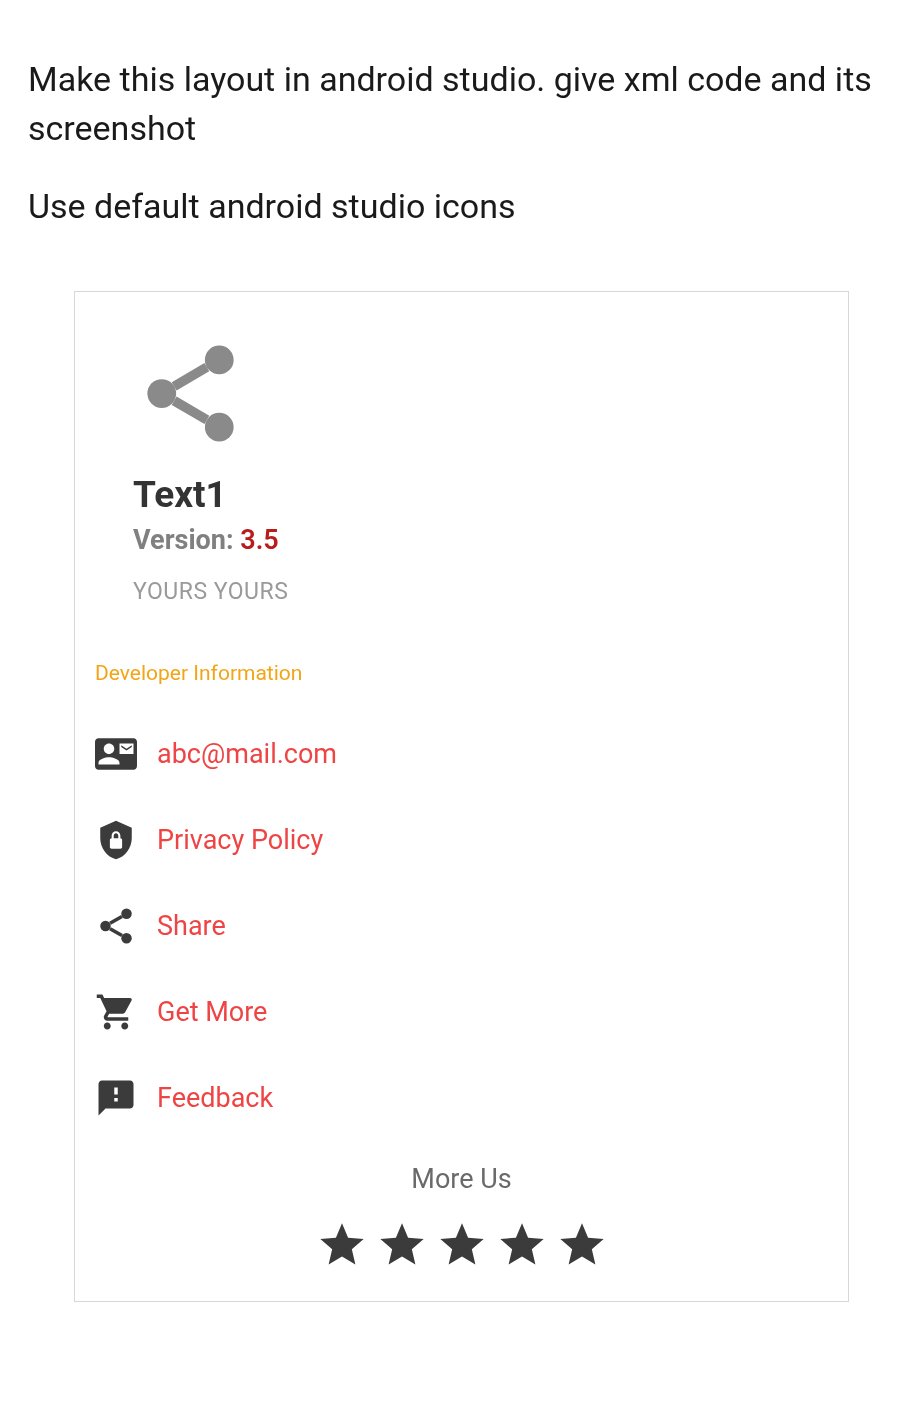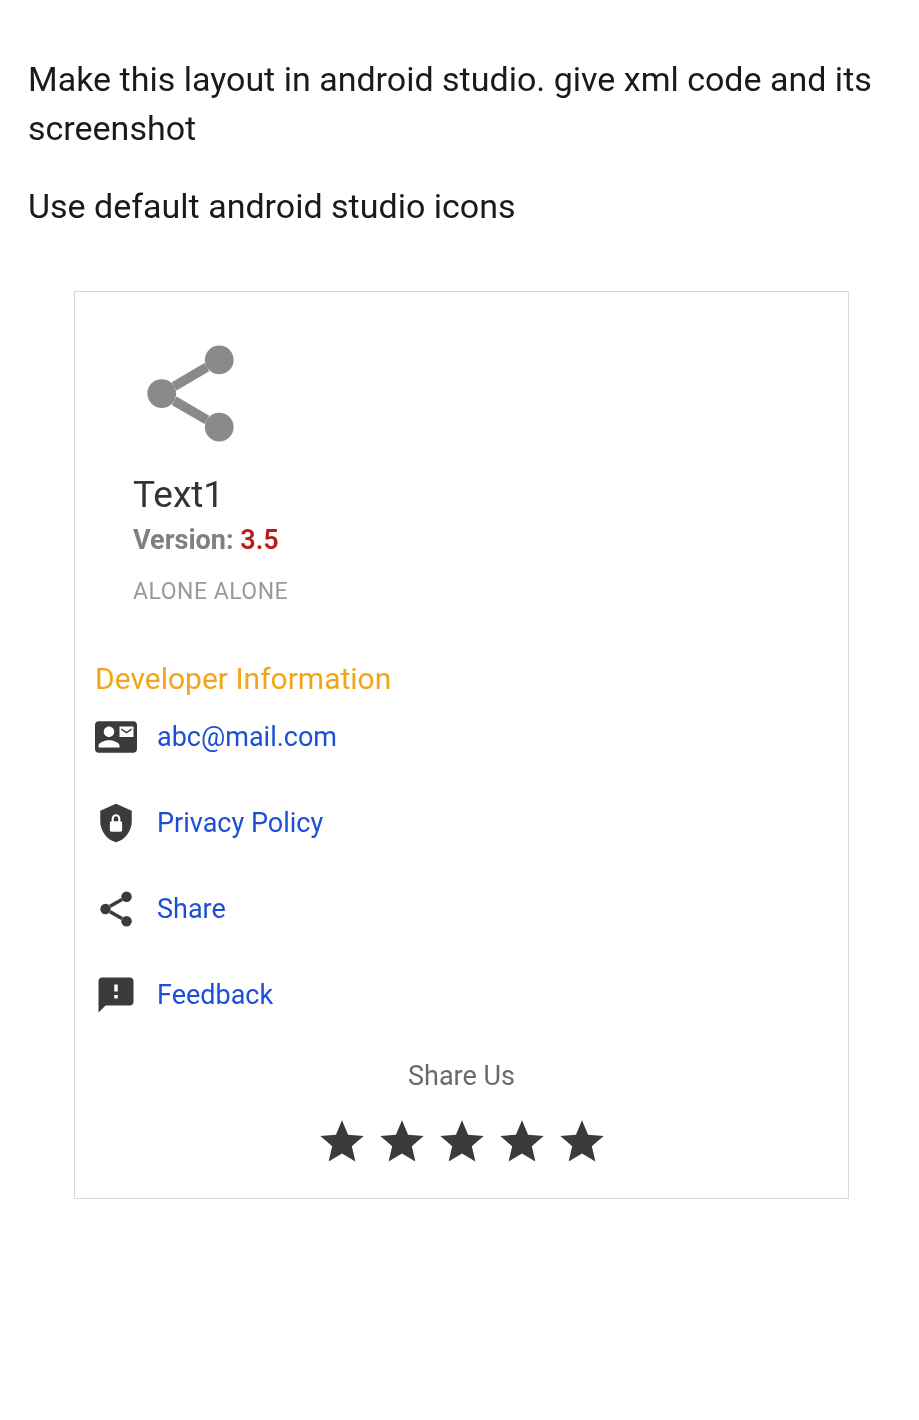--- a/index.html
+++ b/index.html
@@ -33,41 +33,41 @@
     padding: 44px 20px 30px 20px;
   }
   .hero-icon {
     margin-left: 38px;
     margin-bottom: 22px;
   }
   .app-title {
     margin-left: 38px;
     font-size: 37px;
     color: #333;
-    font-weight: 400;
+    font-weight: 700;
     margin-bottom: 8px;
   }
   .version-line {
     margin-left: 38px;
     font-size: 27px;
     margin-bottom: 22px;
   }
   .version-label { color: #808080; font-weight: bold; }
   .version-value { color: #b91c1c; font-weight: 600; }
   .tagline {
     margin-left: 38px;
     font-size: 23px;
     color: #9a9a9a;
     letter-spacing: 0.5px;
     margin-bottom: 56px;
   }
   .section-heading {
-    font-size: 30px;
+    font-size: 21px;
     color: #f2a516;
-    margin-bottom: 20px;
+    margin-bottom: 48px;
   }
   .menu {
     display: flex;
     flex-direction: column;
     gap: 44px;
     margin-bottom: 44px;
   }
   .menu-item {
     display: flex;
     align-items: center;
@@ -76,21 +76,21 @@
   .menu-icon {
     width: 42px;
     height: 42px;
     flex-shrink: 0;
     display: flex;
     align-items: center;
     justify-content: center;
   }
   .menu-label {
     font-size: 27px;
-    color: #1d4ed8;
+    color: #ef4444;
   }
   .rate-block {
     text-align: center;
   }
   .rate-title {
     font-size: 27px;
     color: #6a6a6a;
     margin-bottom: 24px;
   }
   .stars {
@@ -119,21 +119,21 @@
         <path d="M15.41 6.51l-6.82 3.98" stroke="#8a8a8a" stroke-width="2" fill="none"></path>
       </svg>
     </div>
 
     <div class="app-title">Text1</div>
 
     <div class="version-line">
       <span class="version-label">Version: </span><span class="version-value">3.5</span>
     </div>
 
-    <div class="tagline">ALONE ALONE</div>
+    <div class="tagline">YOURS YOURS</div>
 
     <div class="section-heading">Developer Information</div>
 
     <div class="menu">
 
       <div class="menu-item">
         <span class="menu-icon">
           <svg width="42" height="42" viewBox="0 0 24 24" fill="#3b3b3b">
             <path d="M21 8V7l-3 2-3-2v1l3 2 3-2zm1-5H2C.9 3 0 3.9 0 5v14c0 1.1.9 2 2 2h20c1.1 0 1.99-.9 1.99-2L24 5c0-1.1-.9-2-2-2zM8 6c1.66 0 3 1.34 3 3s-1.34 3-3 3-3-1.34-3-3 1.34-3 3-3zm6 12H2v-1c0-2 4-3.1 6-3.1s6 1.1 6 3.1v1zm8-6h-8V6h8v6z"></path>
           </svg>
@@ -156,34 +156,42 @@
             <circle cx="18" cy="5" r="3"></circle>
               <circle cx="6" cy="12" r="3"></circle>
               <circle cx="18" cy="19" r="3"></circle>
             <path d="M8.59 13.51l6.83 3.98" stroke="#3b3b3b" stroke-width="2" fill="none"></path>
             <path d="M15.41 6.51l-6.82 3.98" stroke="#3b3b3b" stroke-width="2" fill="none"></path>
           </svg>
         </span>
         <span class="menu-label">Share</span>
       </div>
 
+      <div class="menu-item">
+        <span class="menu-icon">
+          <svg width="42" height="42" viewBox="0 0 24 24" fill="#3b3b3b">
+            <path d="M7 18c-1.1 0-1.99.9-1.99 2S5.9 22 7 22s2-.9 2-2-.9-2-2-2zM1 2v2h2l3.6 7.59-1.35 2.45c-.16.28-.25.61-.25.96 0 1.1.9 2 2 2h12v-2H7.42c-.14 0-.25-.11-.25-.25l.03-.12.9-1.63h7.45c.75 0 1.41-.41 1.75-1.03l3.58-6.49A1.003 1.003 0 0 0 20 4H5.21l-.94-2H1zm16 16c-1.1 0-1.99.9-1.99 2s.89 2 1.99 2 2-.9 2-2-.9-2-2-2z"></path>
+          </svg>
+        </span>
+        <span class="menu-label">Get More</span>
+      </div>
 
       <div class="menu-item">
         <span class="menu-icon">
           <svg width="42" height="42" viewBox="0 0 24 24" fill="#3b3b3b">
             <path d="M20 2H4c-1.1 0-1.99.9-1.99 2L2 22l4-4h14c1.1 0 2-.9 2-2V4c0-1.1-.9-2-2-2zm-7 12h-2v-2h2v2zm0-4h-2V6h2v4z"></path>
           </svg>
         </span>
         <span class="menu-label">Feedback</span>
       </div>
 
     </div>
 
     <div class="rate-block">
-      <div class="rate-title">Share Us</div>
+      <div class="rate-title">More Us</div>
       <div class="stars">
         <svg class="star" viewBox="0 0 24 24" fill="#3b3b3b">
             <path d="M12 17.27L18.18 21l-1.64-7.03L22 9.24l-7.19-.61L12 2 9.19 8.63 2 9.24l5.46 4.73L5.82 21z"></path>
           </svg>
         <svg class="star" viewBox="0 0 24 24" fill="#3b3b3b">
             <path d="M12 17.27L18.18 21l-1.64-7.03L22 9.24l-7.19-.61L12 2 9.19 8.63 2 9.24l5.46 4.73L5.82 21z"></path>
           </svg>
         <svg class="star" viewBox="0 0 24 24" fill="#3b3b3b">
             <path d="M12 17.27L18.18 21l-1.64-7.03L22 9.24l-7.19-.61L12 2 9.19 8.63 2 9.24l5.46 4.73L5.82 21z"></path>
           </svg>

